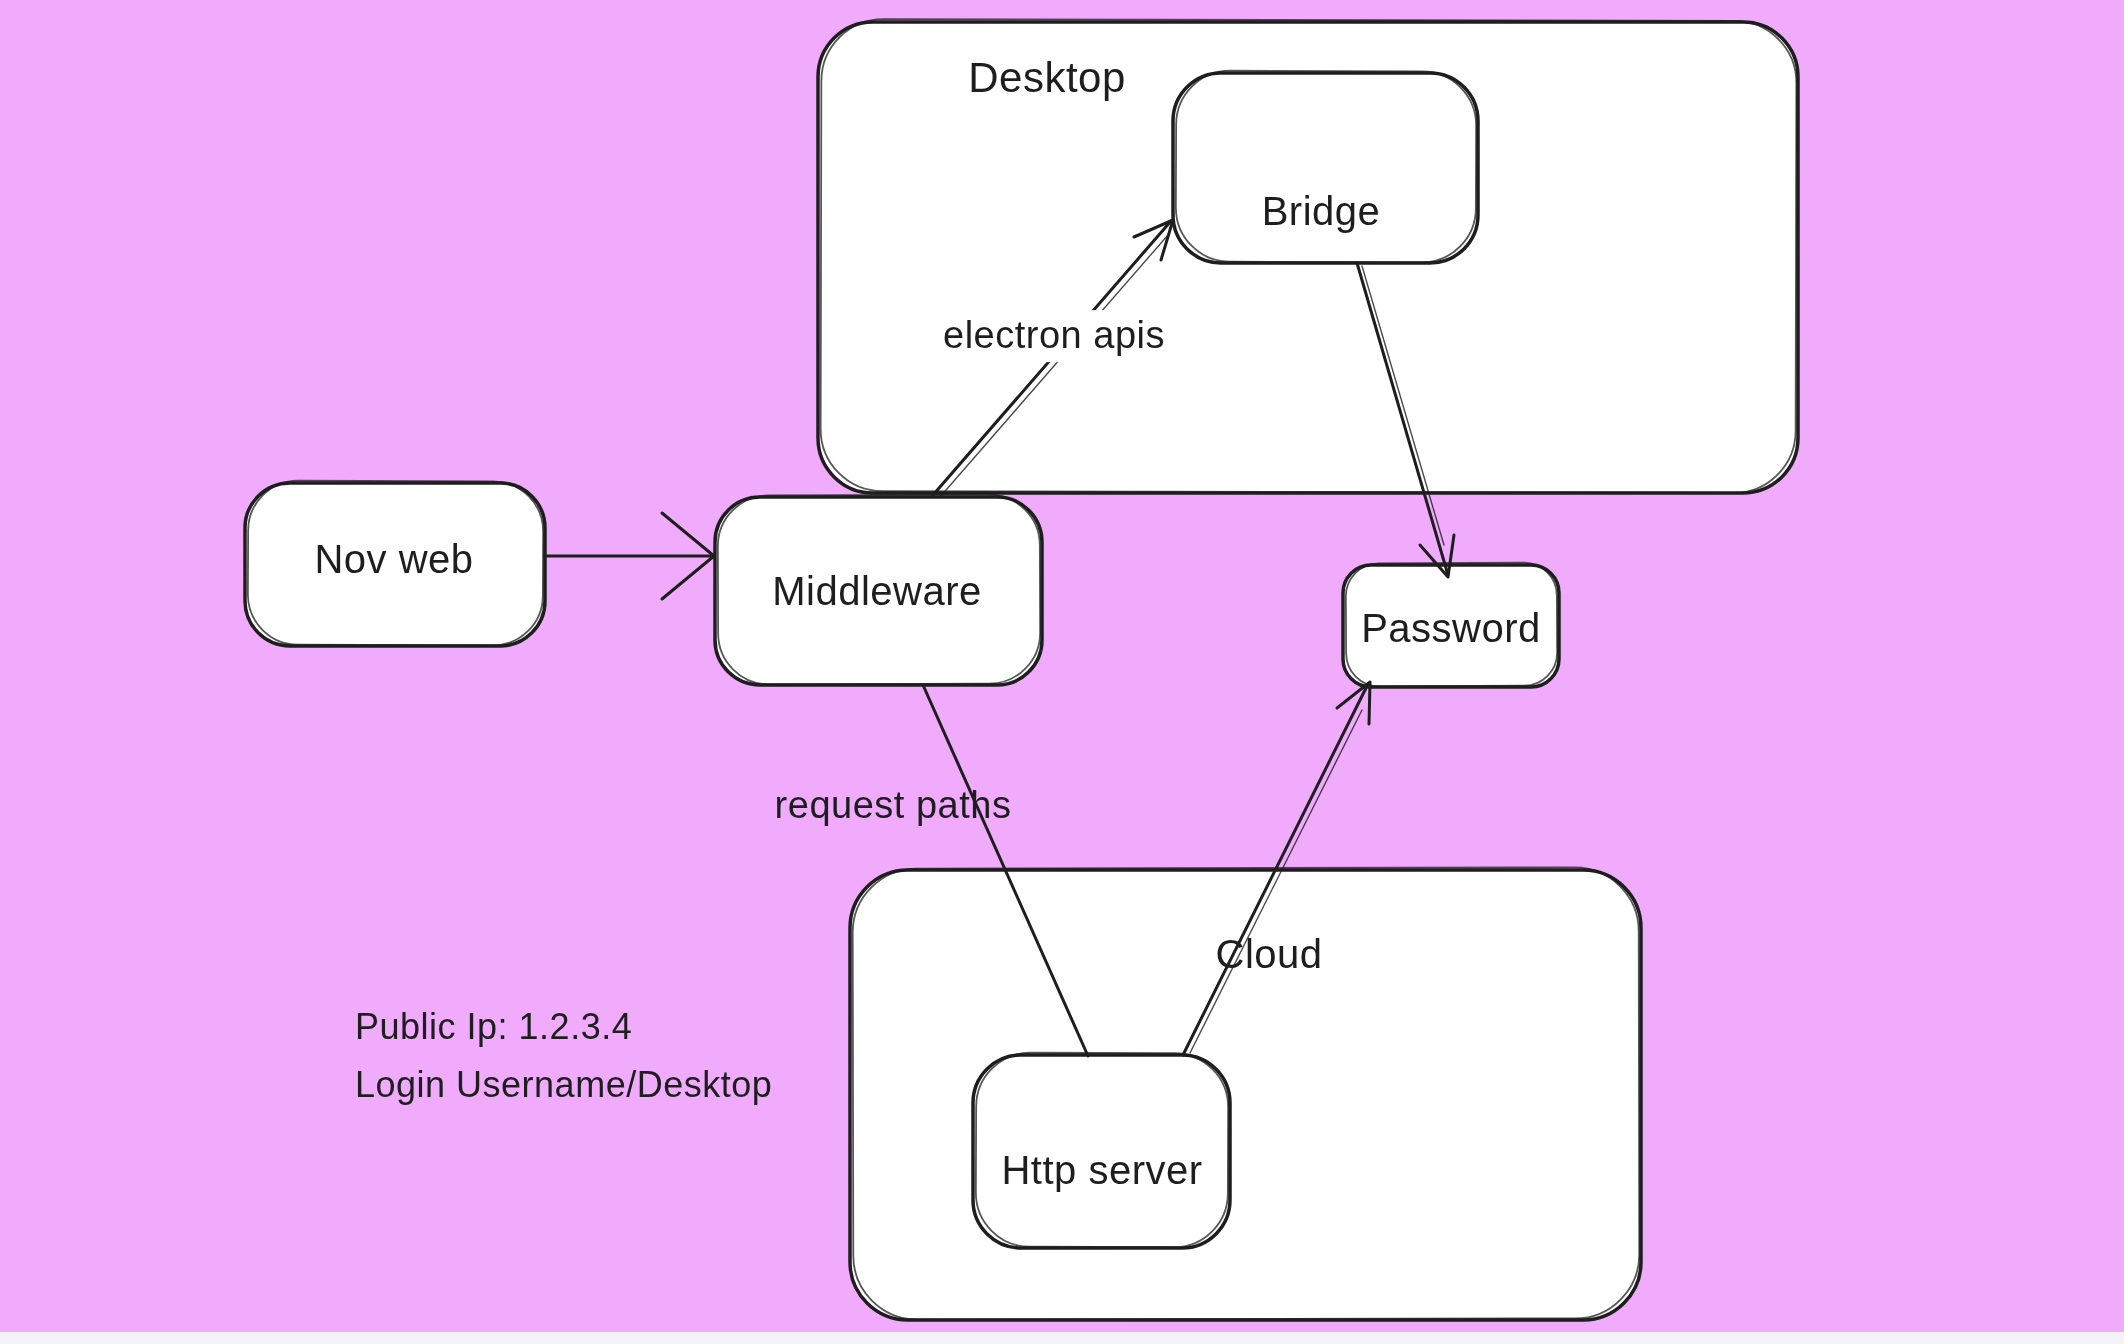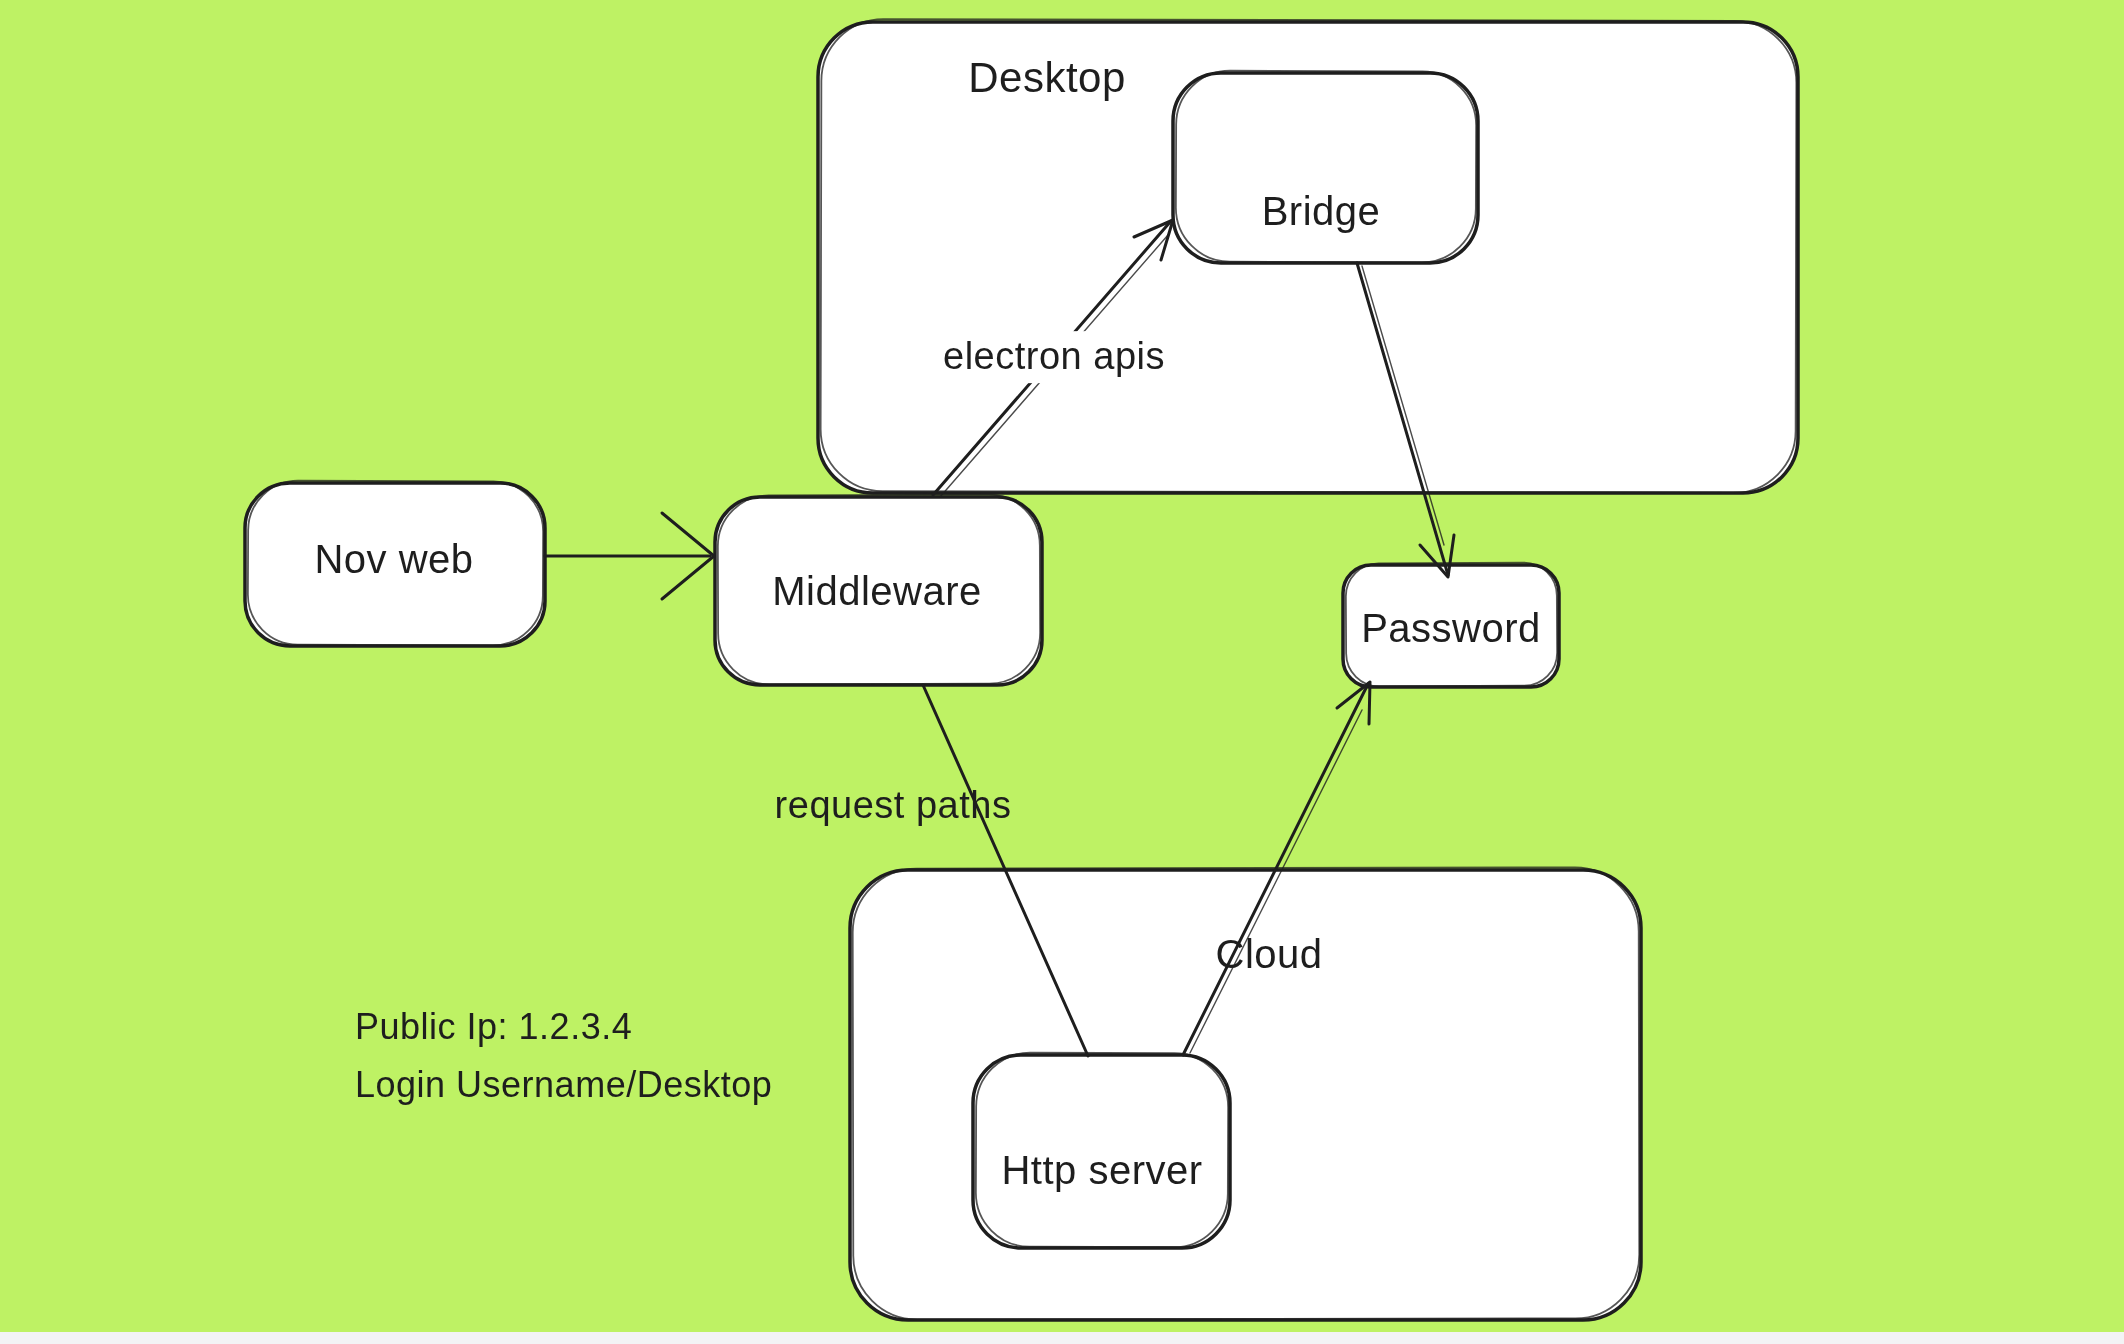--- a/index.html
+++ b/index.html
@@ -1,19 +1,19 @@
 <!DOCTYPE html>
 <html><head>
 <meta charset="utf-8">
 <style>
   html,body{margin:0;padding:0;background:#ffffff;}
   #canvas{
     position:relative;
     width:2124px;height:1344px;
-    background:#bef264;
+    background:#f0abfc;
     overflow:hidden;
     font-family:"Liberation Sans", sans-serif;
   }
   svg{position:absolute;left:0;top:0;}
   .ink{stroke:#1e1e1e;fill:none;stroke-linecap:round;stroke-linejoin:round;}
   .shape{stroke-width:3.5;fill:#ffffff;}
   .dup{stroke-width:1.8;fill:none;opacity:.75;}
   .edge{stroke-width:3;}
   .edge-thin{stroke-width:1.4;opacity:.8;}
   .label{
@@ -119,21 +119,21 @@
   <div class="label" style="left:394px;top:559px;">Nov web</div>
 
   <div class="label" style="left:877px;top:591px;text-align:right;">Middleware</div>
 
   <div class="label" style="left:1451px;top:628px;">Password</div>
 
   <div class="label" style="left:1269px;top:954px;">Cloud</div>
 
   <div class="label" style="left:1102px;top:1154px;margin-top:16px;">Http server</div>
 
-  <div class="label edge-label masked" style="left:1054px;top:357px;">electron apis</div>
+  <div class="label edge-label masked" style="left:1054px;top:336px;">electron apis</div>
 
   <div class="label edge-label" style="left:893px;top:806px;">request paths</div>
 
   <div class="note" style="left:355px;top:950px;">
     <div>Public Ip: 1.2.3.4</div>
     <div>Login Username/Desktop</div>
   </div>
 
   <div class="bottom-strip"></div>
 </div>

